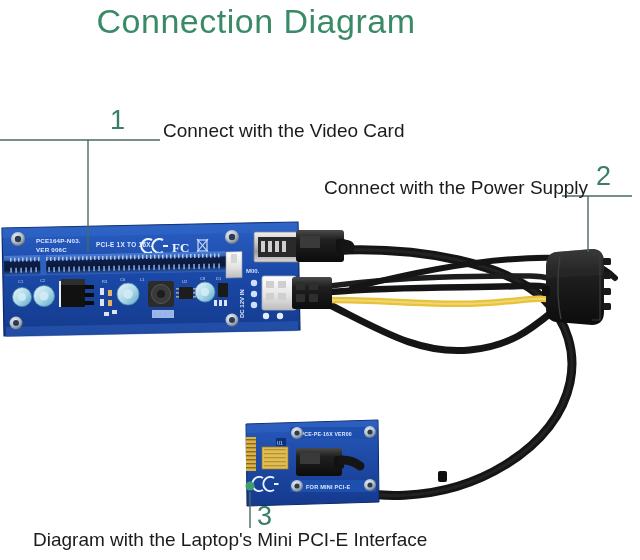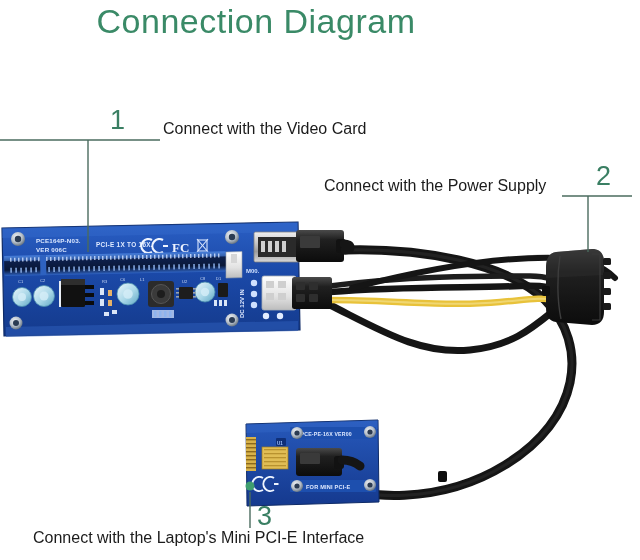--- a/index.html
+++ b/index.html
@@ -22,21 +22,21 @@
   .callout-num{
     position:absolute;
     color:#3a7f63;
     font-size:27px;
     font-weight:400;
     line-height:1;
   }
   .callout-text{
     position:absolute;
     color:#1b1b1b;
-    font-size:16px;
+    font-size:19px;
     font-weight:400;
     white-space:nowrap;
   }
   svg.art{position:absolute;left:0;top:0;width:640px;height:560px;}
 </style>
 </head>
 <body>
 
 <div id="stage">
 
@@ -457,15 +457,15 @@
     </g>
   </svg>
 
   <div class="callout-num" style="left:110px;top:107px;">1</div>
   <div class="callout-text" style="left:163px;top:120px;">Connect with the Video Card</div>
 
   <div class="callout-num" style="left:596px;top:163px;">2</div>
   <div class="callout-text" style="left:288px;top:177px;margin-left:36px;">Connect with the Power Supply</div>
 
   <div class="callout-num" style="left:257px;top:503px;">3</div>
-  <div class="callout-text" style="left:33px;top:529px;">Connect with the Laptop's Mini PCI-E Interface</div>
+  <div class="callout-text" style="left:33px;top:529px;">Diagram with the Laptop's Mini PCI-E Interface</div>
 
 </div>
 
 </body></html>

